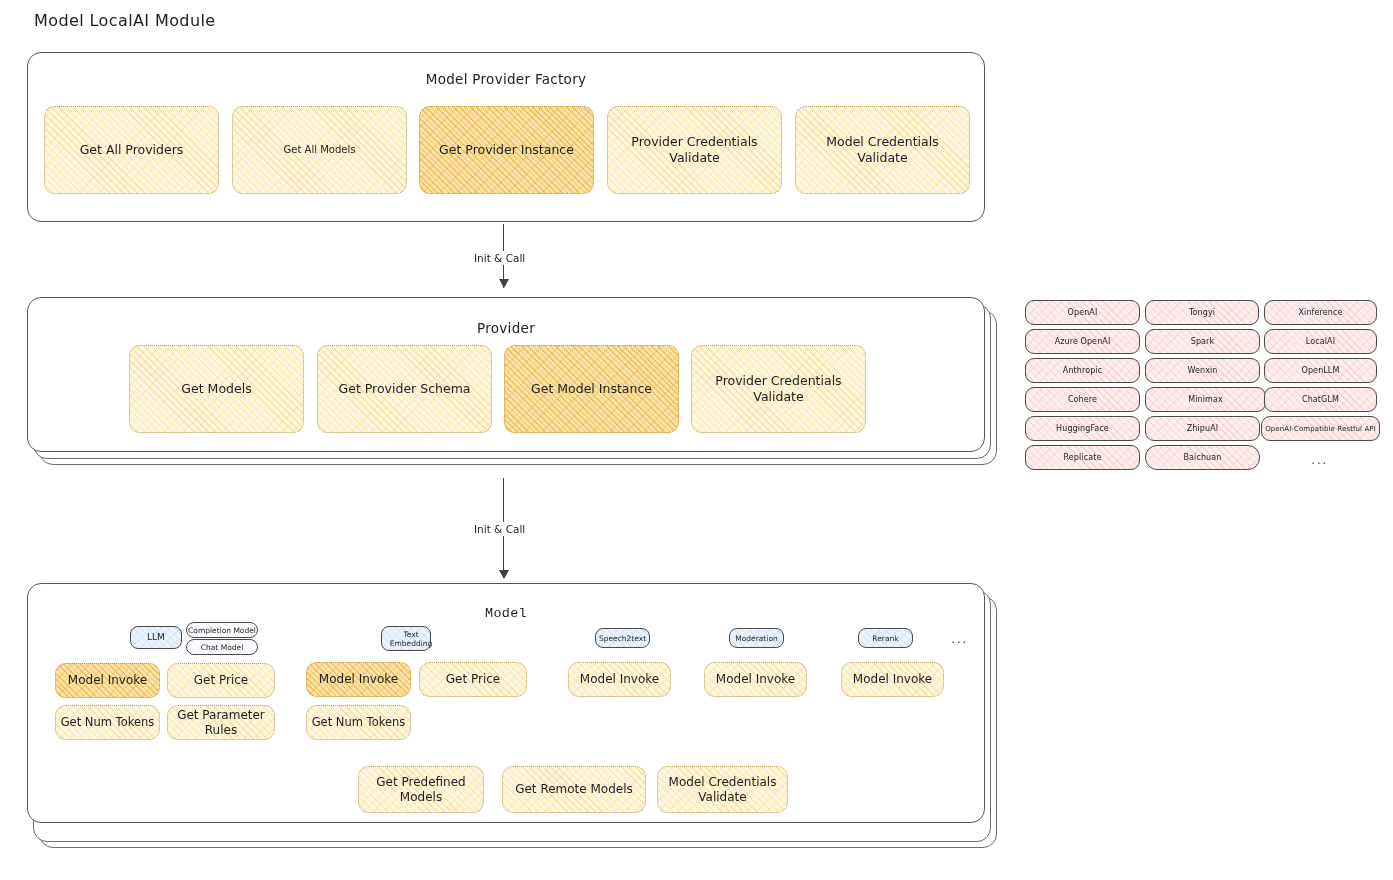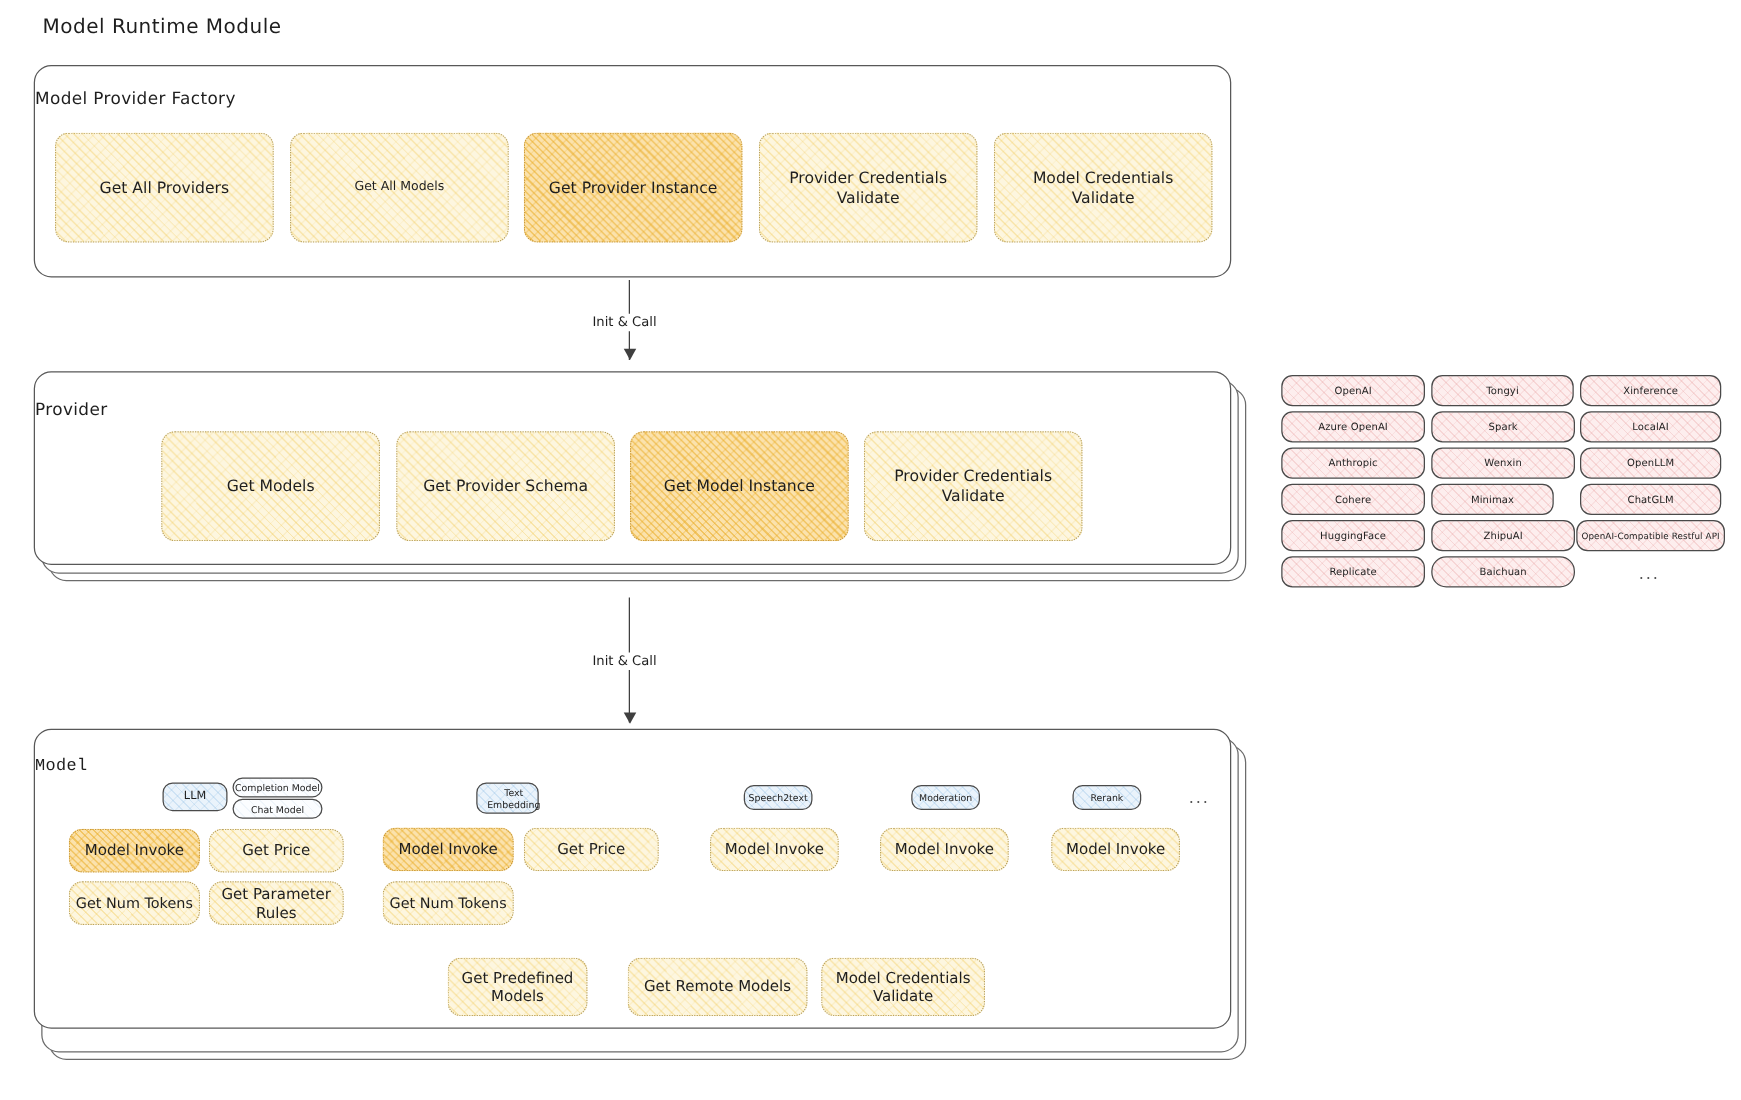--- a/index.html
+++ b/index.html
@@ -23,20 +23,21 @@
   .panel {
     position: absolute;
     background: #ffffff;
     border: 1.4px solid #585858;
     border-radius: 14px;
   }
   .panel.shadowlayer { background:#fff; border-color:#6b6b6b; }
 
   .panel-title {
     position: absolute; left: 0; right: 0;
+    text-align: center;
     font-size: 13.5px; color: #1e1e1e;
     letter-spacing: .3px;
   }
 
   
   .opbox {
     position: absolute;
     border: 1.4px dotted #b9a25f;
     border-radius: 11px;
     background-color: #fdf6df;
@@ -111,21 +112,21 @@
   .ellipsis {
     position: absolute; font-size: 13px; color: #555;
     letter-spacing: 1.5px;
   }
 </style>
 </head>
 <body>
 
 <div id="canvas">
 
-  <div id="page-title">Model Runtime Module</div>
+  <div id="page-title">Model LocalAI Module</div>
 
   <div class="panel" style="left:27px; top:52px; width:958px; height:170px;">
     <div class="panel-title" style="top:18px;">Model Provider Factory</div>
   </div>
 
   <div class="opbox" style="left:44px; top:106px; width:175px; height:88px; font-size:12.5px;">
     <span>Get All Providers</span>
   </div>
   <div class="opbox" style="left:232px; top:106px; width:175px; height:88px; font-size:10px;">
     <span>Get All Models</span>
@@ -184,21 +185,21 @@
 
   <div class="chip-provider" style="left:1145px; top:300px; width:114px; height:25px;">
     <span>Tongyi</span>
   </div>
   <div class="chip-provider" style="left:1145px; top:329px; width:115px; height:25px;">
     <span>Spark</span>
   </div>
   <div class="chip-provider" style="left:1145px; top:358px; width:115px; height:25px;">
     <span>Wenxin</span>
   </div>
-  <div class="chip-provider" style="left:1145px; top:387px; width:98px; height:25px;">
+  <div class="chip-provider" style="left:1145px; top:387px; width:121px; height:25px;">
     <span>Minimax</span>
   </div>
   <div class="chip-provider" style="left:1145px; top:416px; width:115px; height:25px;">
     <span>ZhipuAI</span>
   </div>
   <div class="chip-provider" style="left:1145px; top:445px; width:115px; height:25px;border-radius:12px;">
     <span>Baichuan</span>
   </div>
 
   <div class="chip-provider" style="left:1264px; top:300px; width:113px; height:25px;">
@@ -280,21 +281,21 @@
 
   <div class="chip-type" style="left:858px; top:628px; width:55px; height:20px;">
     <span>Rerank</span>
   </div>
   <div class="opbox" style="left:841px; top:662px; width:103px; height:35px; font-size:12px;">
     <span>Model Invoke</span>
   </div>
 
   <div class="ellipsis" style="left:951px; top:631px;">...</div>
 
-  <div class="opbox" style="left:358px; top:766px; width:112px; height:47px; font-size:12px;">
+  <div class="opbox" style="left:358px; top:766px; width:126px; height:47px; font-size:12px;">
     <span>Get Predefined Models</span>
   </div>
   <div class="opbox" style="left:502px; top:766px; width:144px; height:47px; font-size:12px;">
     <span>Get Remote Models</span>
   </div>
   <div class="opbox" style="left:657px; top:766px; width:131px; height:47px; font-size:12px;">
     <span>Model Credentials Validate</span>
   </div>
 
 </div>

